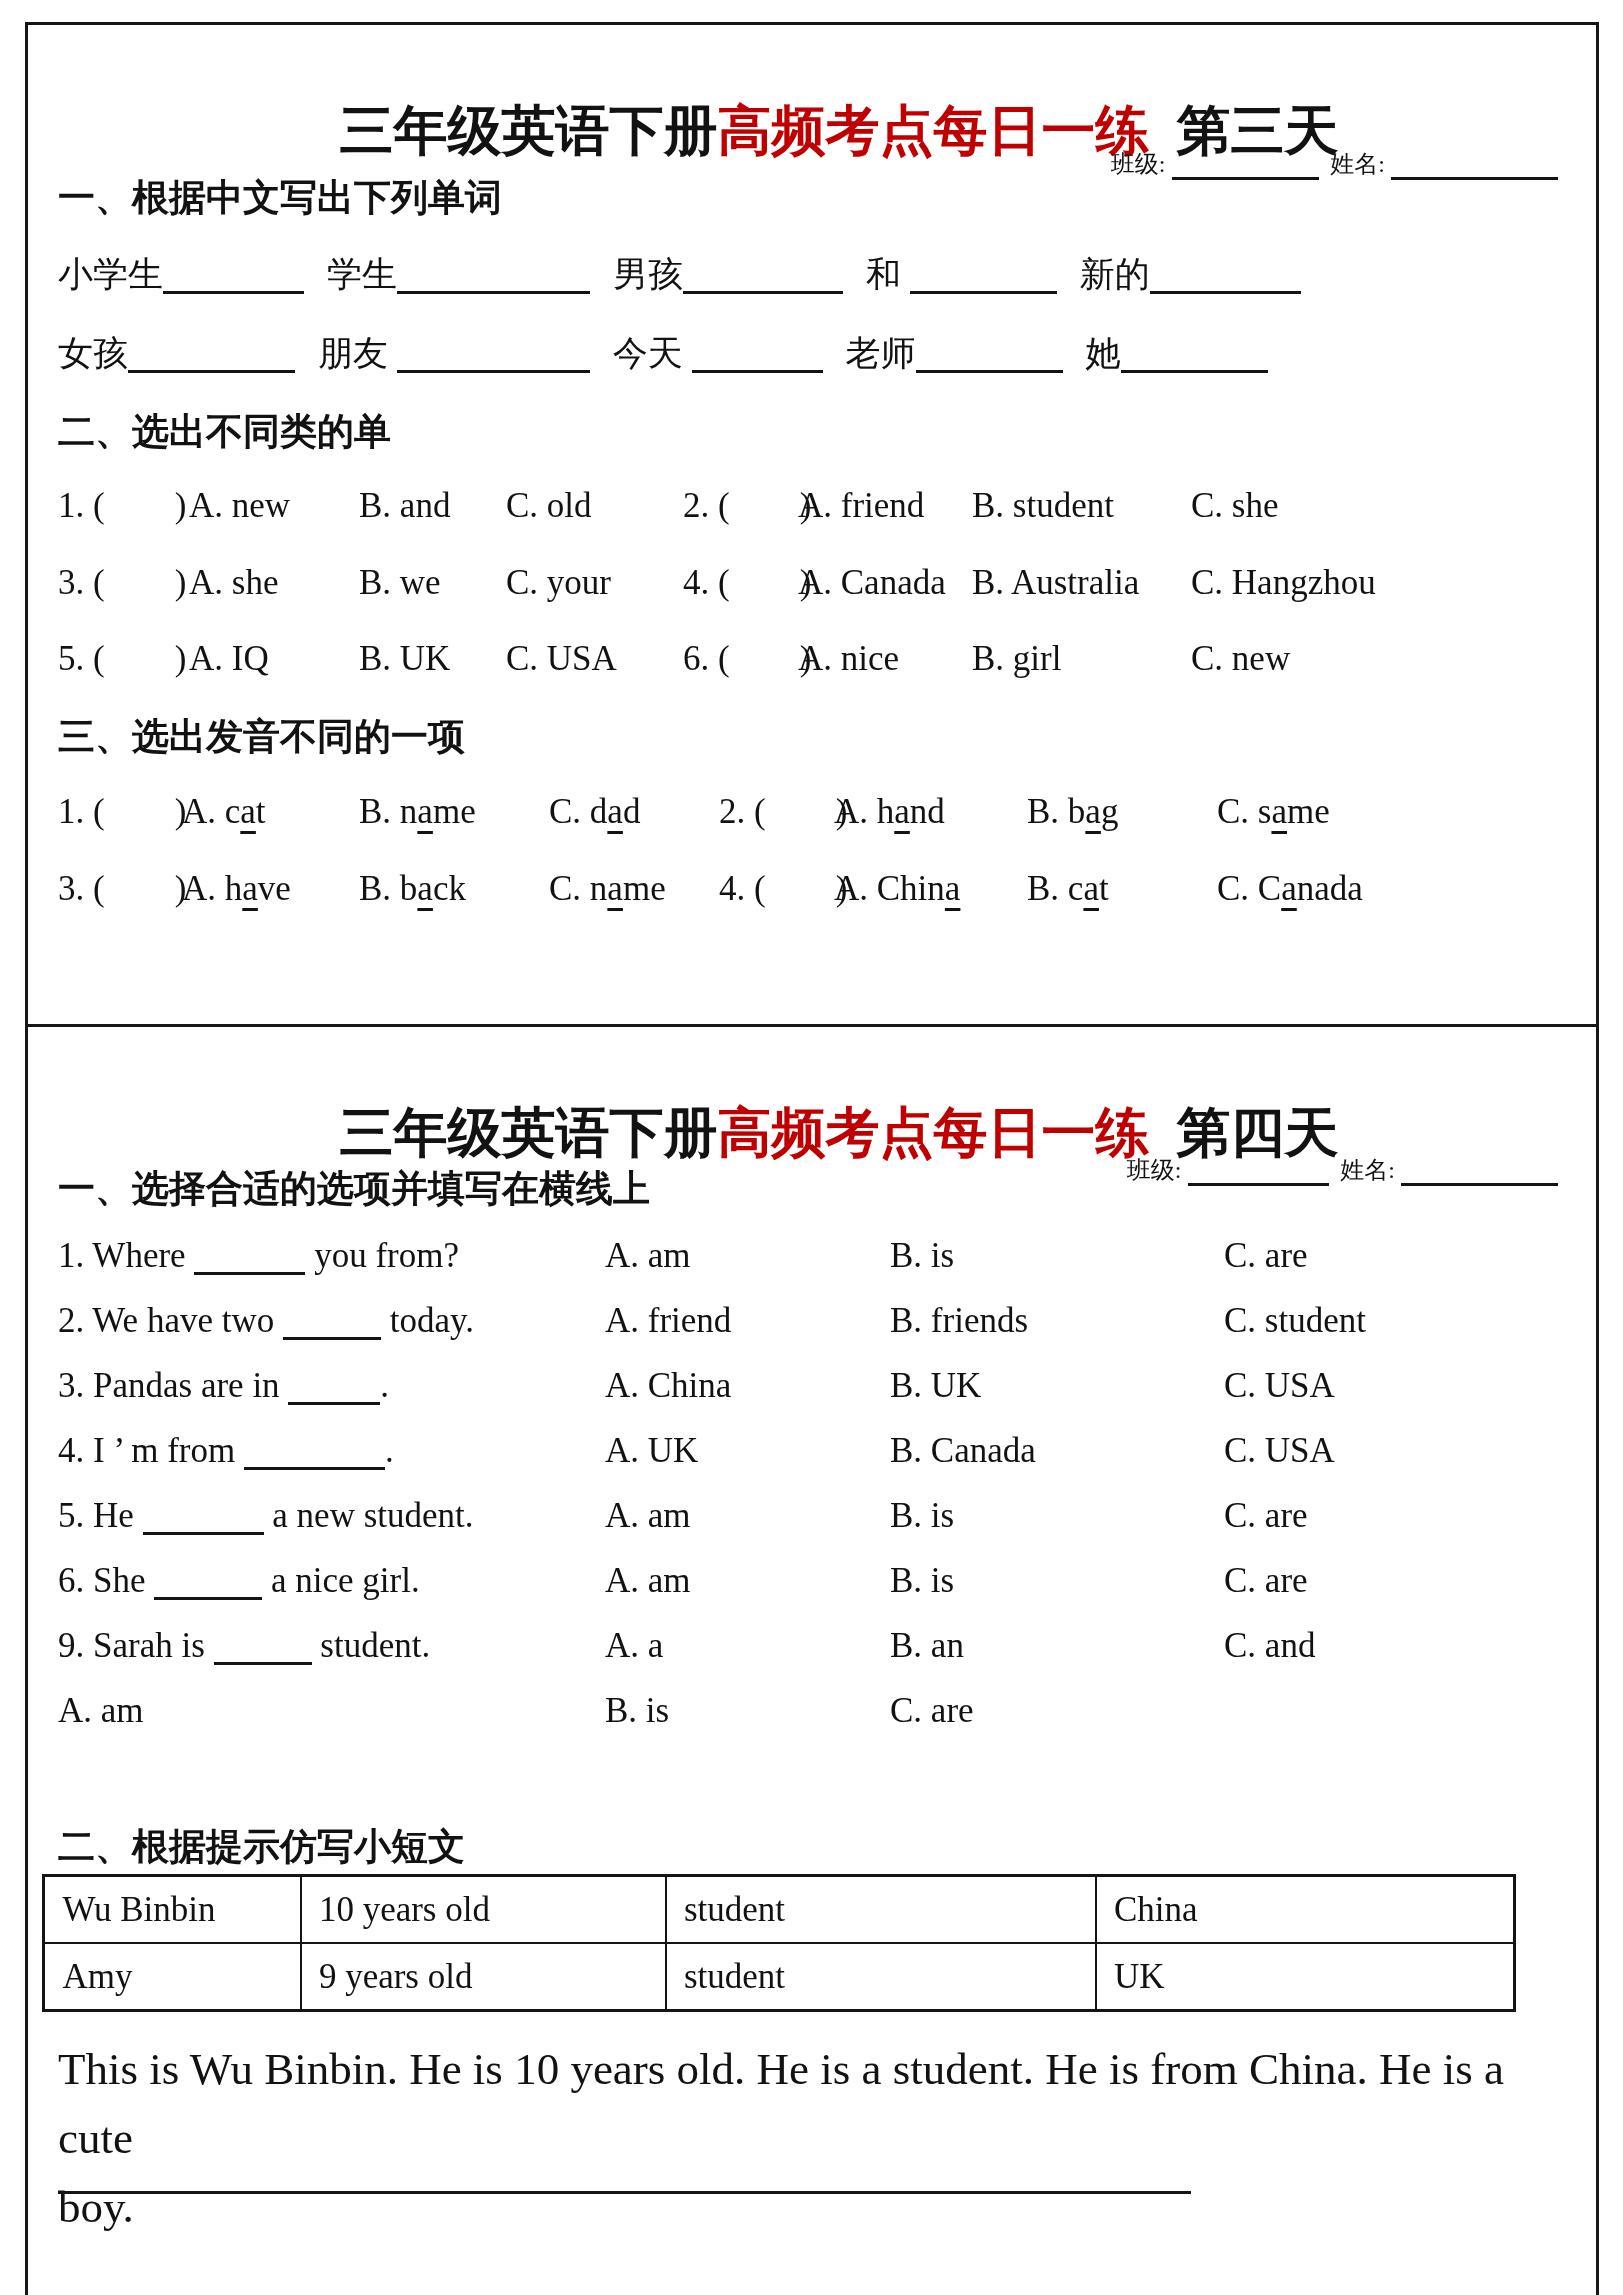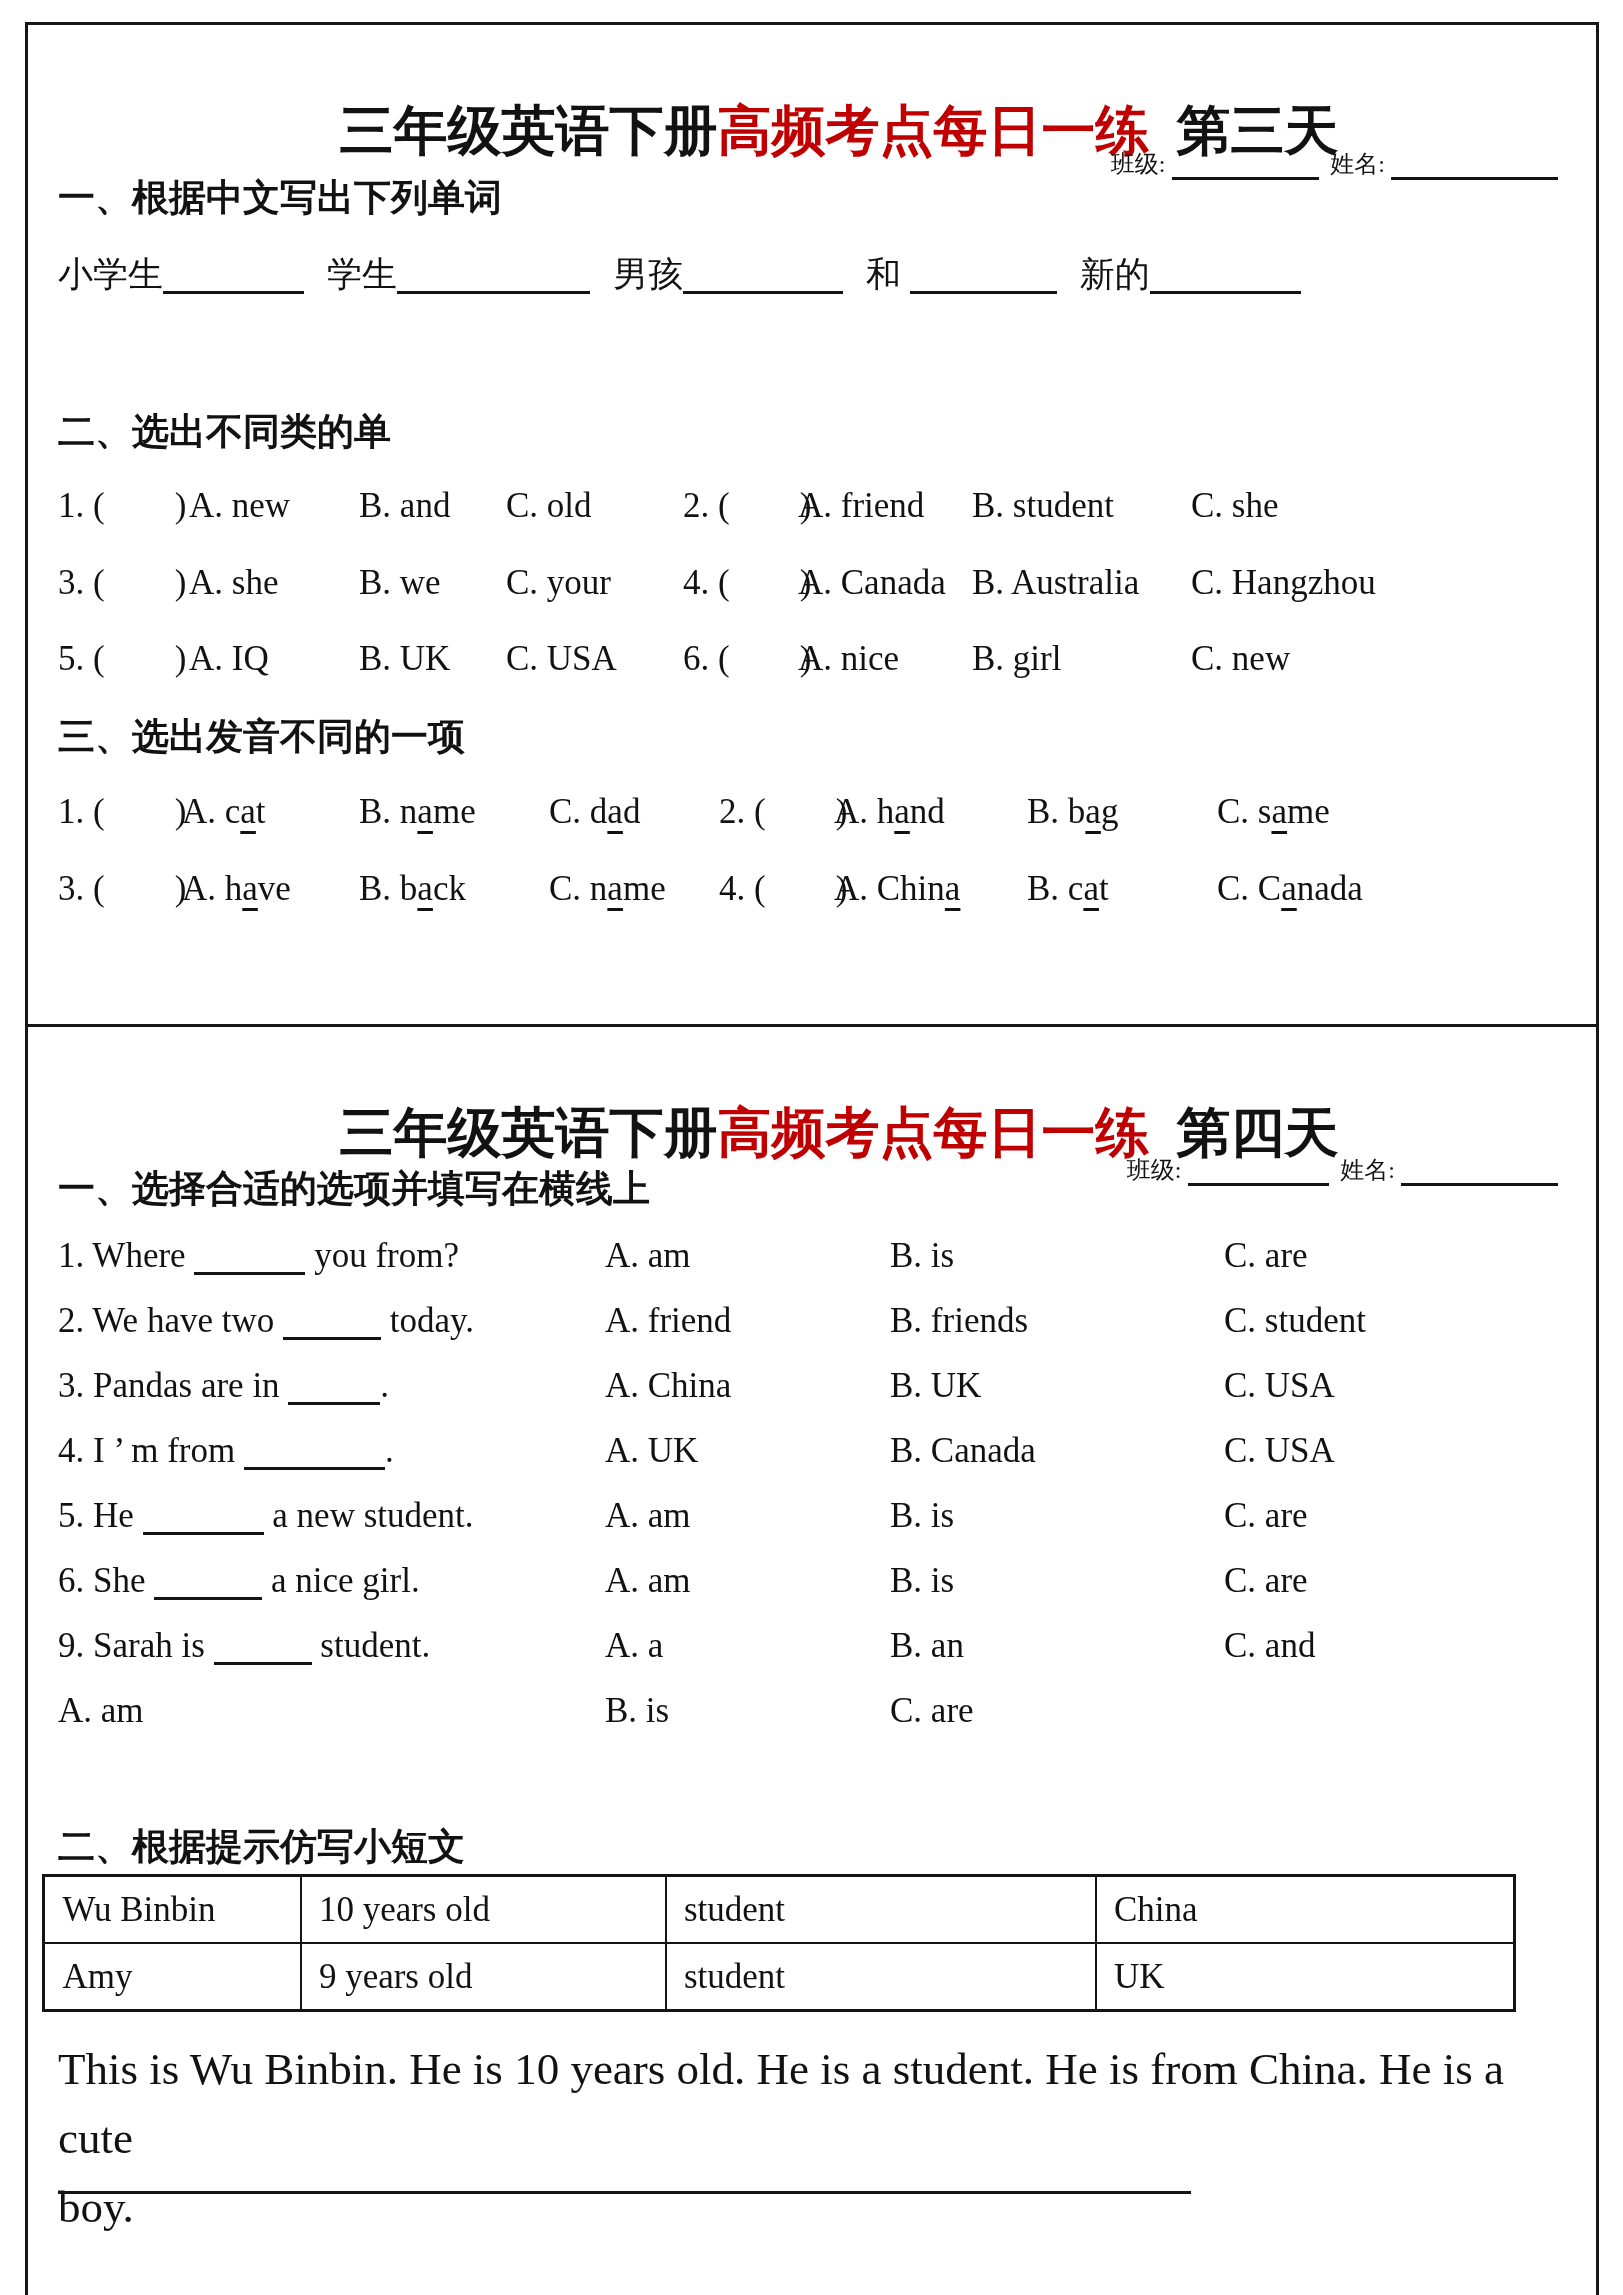--- a/index.html
+++ b/index.html
@@ -79,20 +79,27 @@
     <span>班级:</span> <span class="id-blank" id="s1-class-blank" style="width: 147px;"></span><span class="lbl2">姓名:</span> <span class="id-blank" id="s1-name-blank" style="width: 167px;"></span>
   </div>
 
   <div class="abs heading" style="top:152px">一、根据中文写出下列单词</div>
   <div class="abs word-row" id="s1w0" style="top:230px">
       <span class="word-item"><span class="word">小学生</span><span class="blank" style="width: 141px;"></span></span>
       <span class="word-item"><span class="word">学生</span><span class="blank" style="width: 193px;"></span></span>
       <span class="word-item"><span class="word">男孩</span><span class="blank" style="width: 160px;"></span></span>
       <span class="word-item"><span class="word">和 </span><span class="blank" style="width: 147px;"></span></span>
       <span class="word-item"><span class="word">新的</span><span class="blank" style="width: 151px;"></span></span>
+    </div>
+  <div class="abs word-row" id="s1w1" style="top:309px">
+      <span class="word-item"><span class="word">女孩</span><span class="blank" style="width: 167px;"></span></span>
+      <span class="word-item"><span class="word">朋友 </span><span class="blank" style="width: 193px;"></span></span>
+      <span class="word-item"><span class="word">今天 </span><span class="blank" style="width: 131px;"></span></span>
+      <span class="word-item"><span class="word">老师</span><span class="blank" style="width: 147px;"></span></span>
+      <span class="word-item"><span class="word">她</span><span class="blank" style="width: 147px;"></span></span>
     </div>
 
   <div class="abs heading" style="top:386px">二、选出不同类的单</div>
   <div class="abs mc-row s2" id="s1m0" style="top:460px">
       <span class="half-l">
         <span class="qhead">1. (        )</span>
         <span class="opt o1">A. new</span>
         <span class="opt o2">B. and</span>
         <span class="opt o3">C. old</span>
       </span>

